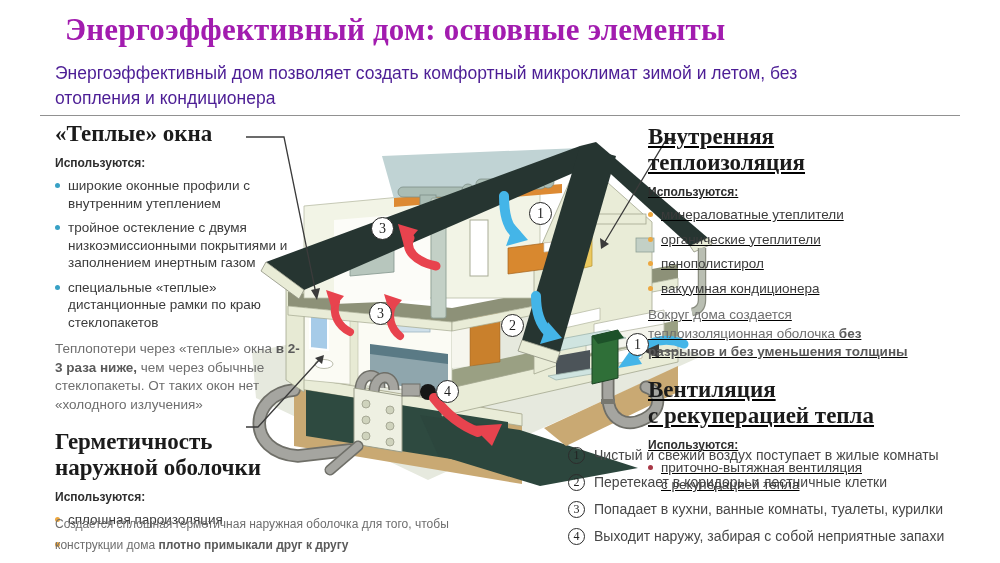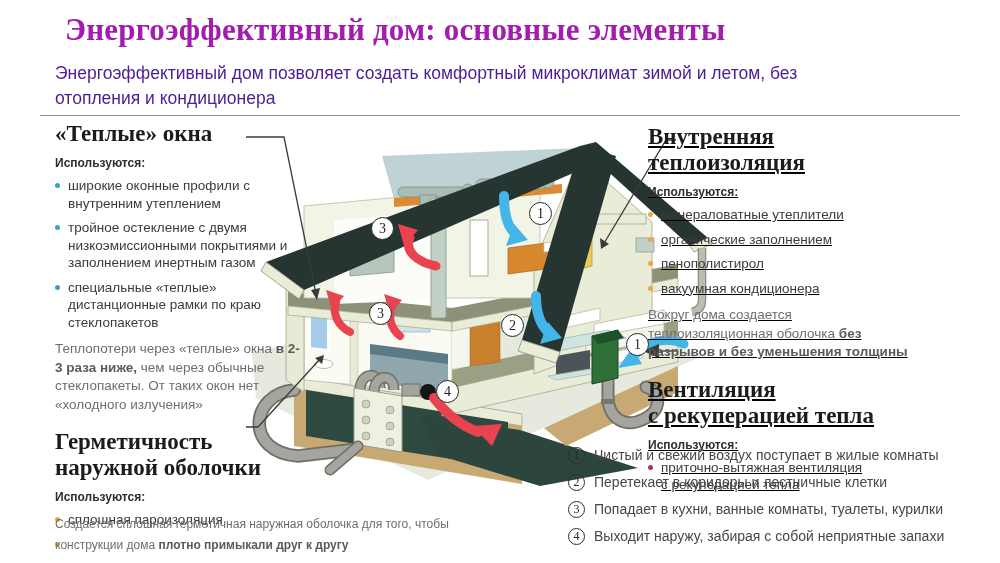--- a/index.html
+++ b/index.html
@@ -261,21 +261,21 @@
       <span style="display:block">теплоизоляция</span>
     </h2>
   <div class="uses">Используются:</div>
   <ul class="blist">
     <li>
         <span class="dot dot-orange"></span>
         <span>минераловатные утеплители</span>
       </li>
     <li>
         <span class="dot dot-orange"></span>
-        <span>органические заполнением</span>
+        <span>органические утеплители</span>
       </li>
     <li>
         <span class="dot dot-orange"></span>
         <span>пенополистирол</span>
       </li>
     <li>
         <span class="dot dot-orange"></span>
         <span>вакуумная кондиционера</span>
       </li>
   </ul>

